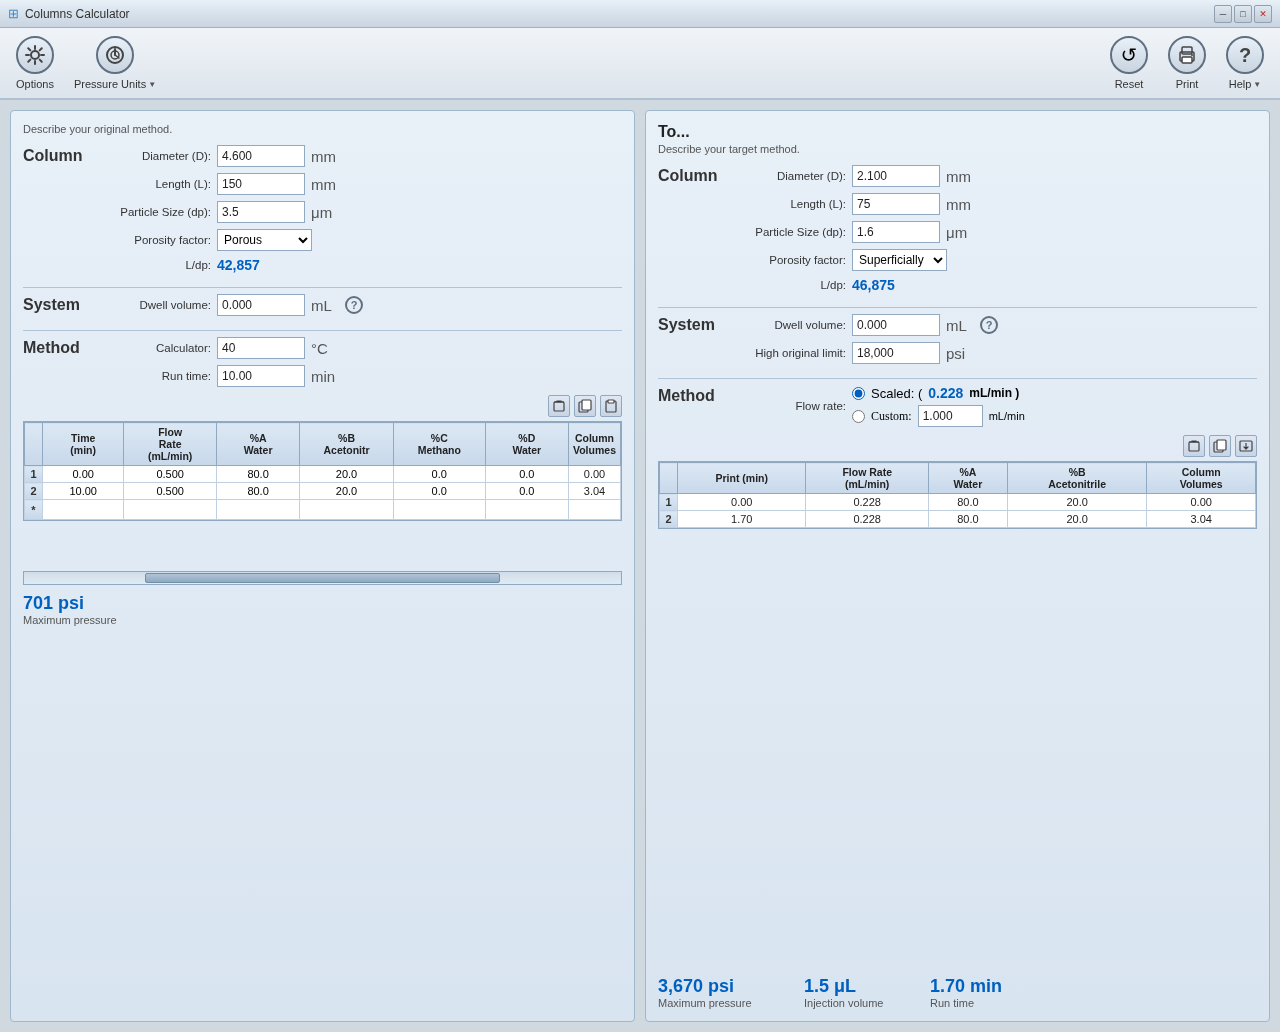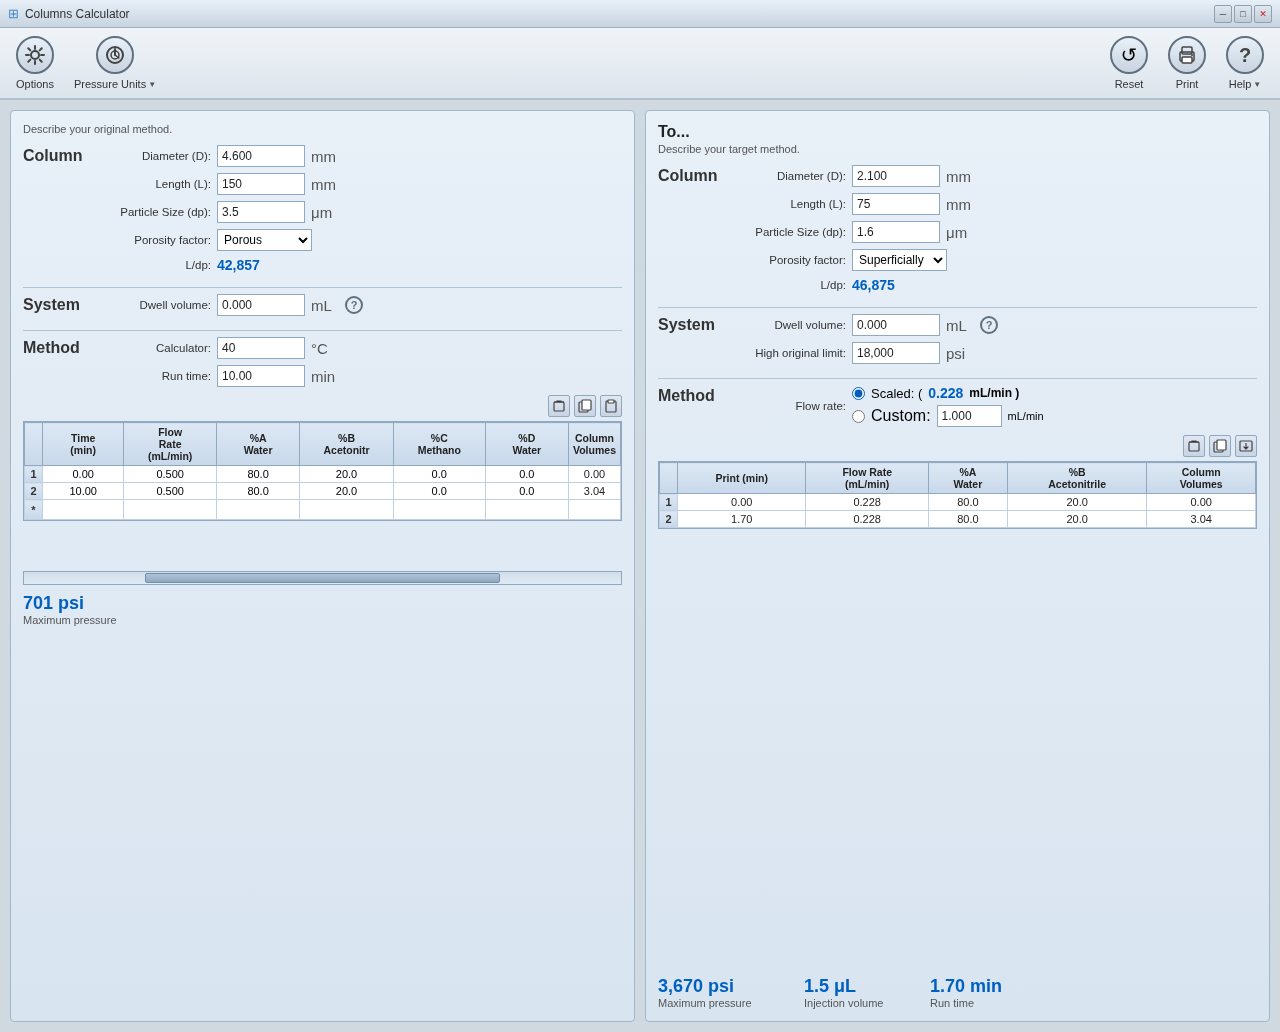--- a/index.html
+++ b/index.html
@@ -589,21 +589,21 @@
           <span class="field-label">Flow rate:</span>
           <div style="display:flex; flex-direction:column; gap:4px;">
             <div class="radio-row">
               <input class="radio-input" type="radio" name="flowrate" checked="" style="">
               <span style="font-size:13px;">Scaled: (</span>
               <span style="font-size:14px; font-weight:bold; color:#0060c0;">0.228</span>
               <span style="font-size:12px;font-weight:bold;">mL/min )</span>
             </div>
             <div class="radio-row">
               <input class="radio-input" type="radio" name="flowrate" style="">
-              <span style="font-size:16px;">Custom:</span>
+              <span style="font-size:12px;font-family:Liberation Serif, serif;">Custom:</span>
               <input class="field-input" style="width: 65px;" type="text" value="1.000">
               <span style="font-size:11px;">mL/min</span>
             </div>
           </div>
         </div>
       </div>
     </div>
 
     <div class="table-toolbar">
       <div class="table-btn" title="Delete">

